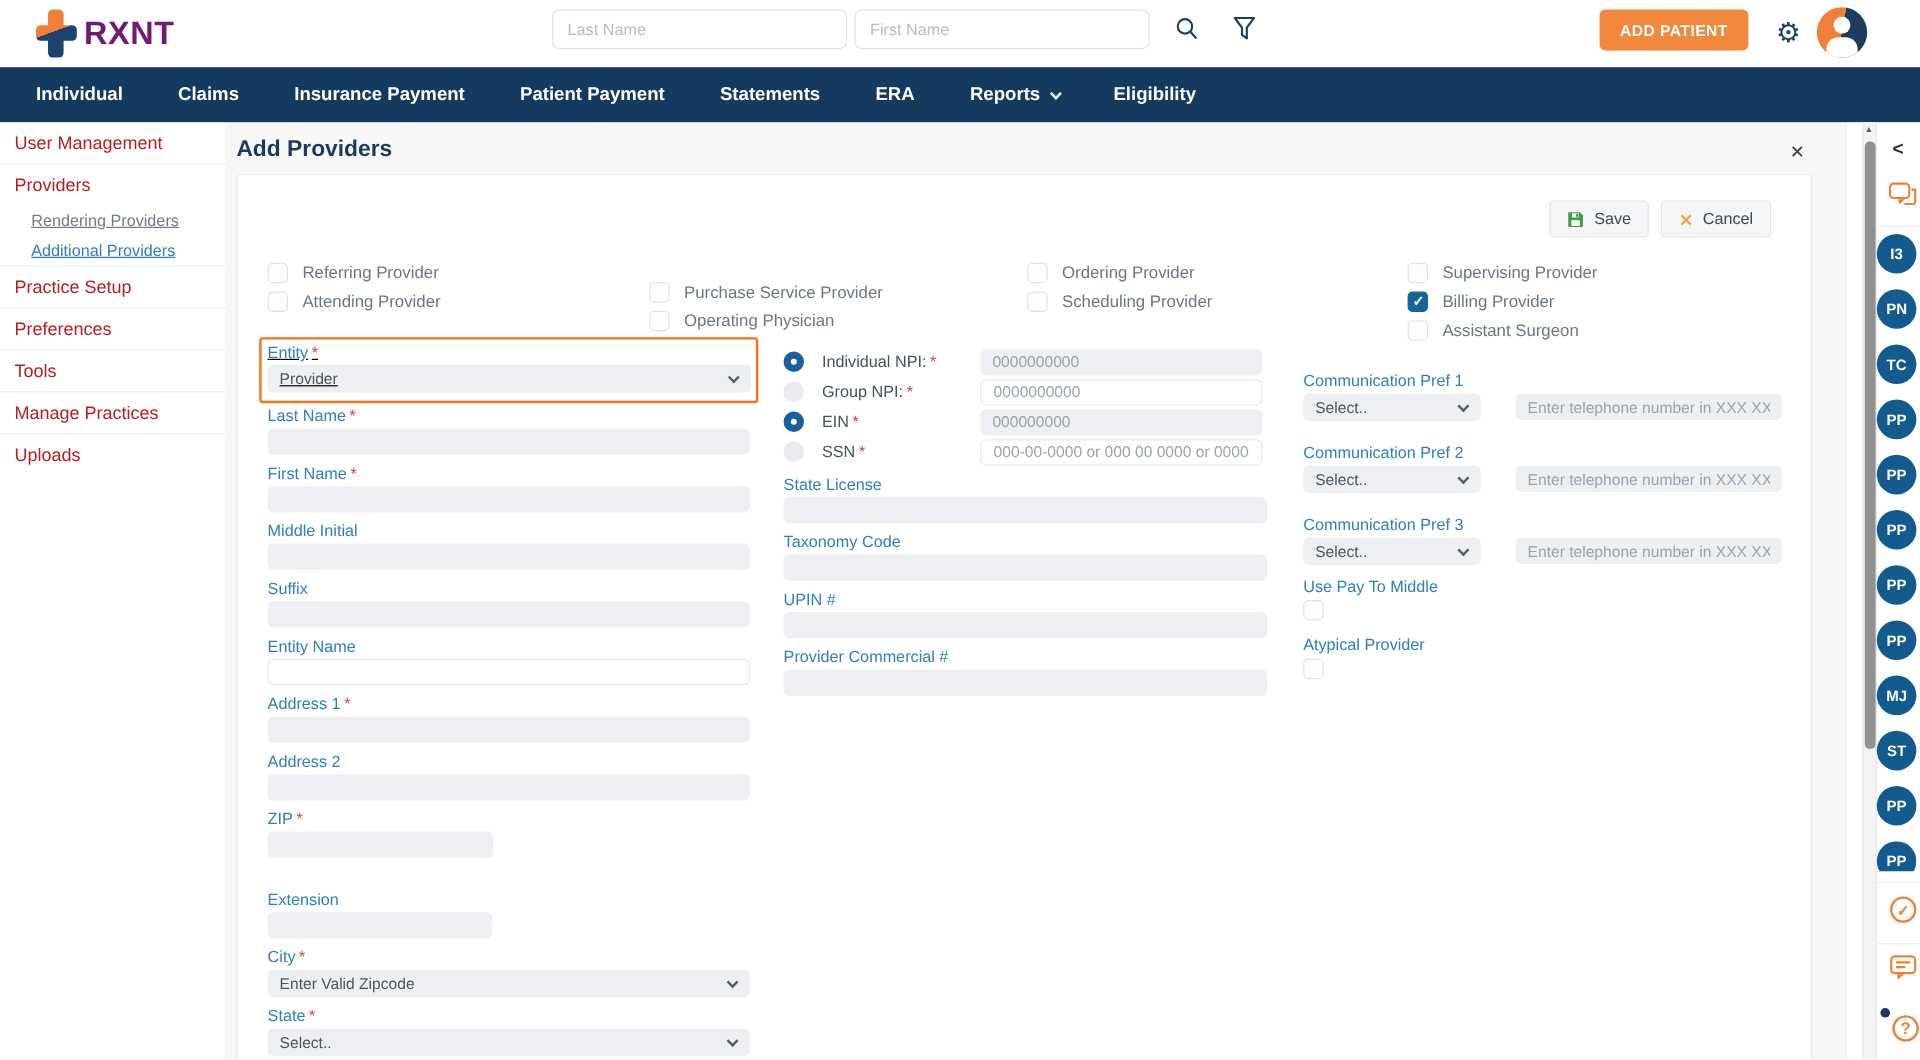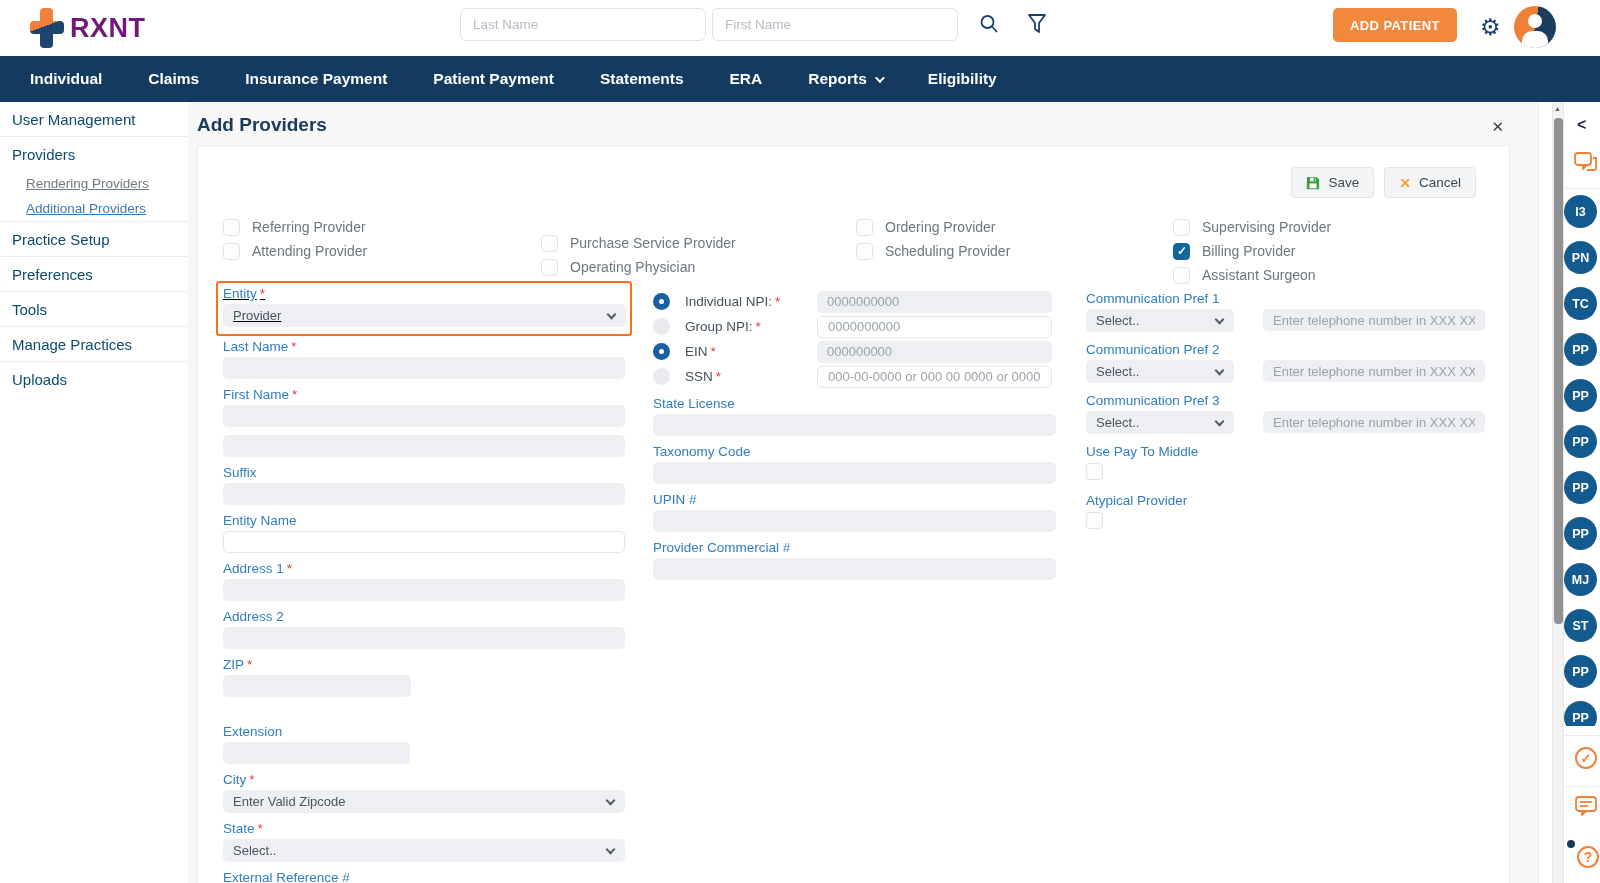--- a/index.html
+++ b/index.html
@@ -32,21 +32,21 @@
 
   
   .mainnav { position:absolute; left:0; top:56px; width:1600px; height:46px; background:#143a60;
       display:flex; align-items:center; padding-left:30px; gap:46px; }
   .nav-item { display:flex; align-items:center; gap:8px; color:#fff; font-size:15.5px; font-weight:600; cursor:pointer; white-space:nowrap; }
   .chev-down { width:7px; height:7px; border-right:2px solid #fff; border-bottom:2px solid #fff;
       transform:rotate(45deg) translateY(-2px); display:inline-block; }
 
   
   .sidebar { position:absolute; left:0; top:102px; width:188px; bottom:0; background:#fff; }
-  .side-item { padding:9px 12px 8px 12px; font-size:15px; color:#0c4a6e; cursor:pointer; }
+  .side-item { padding:9px 12px 8px 12px; font-size:15px; color:#b91c1c; cursor:pointer; }
   .side-sub { padding:5px 12px 5px 26px; font-size:13.5px; color:#707a84; cursor:pointer;text-decoration:underline; }
   .side-sub.active { color:#2e7ec2; }
   .side-div { height:1px; background:#e9ebed; }
 
   
   .content { position:absolute; left:188px; top:102px; right:62px; bottom:0; background:#f7f7f8; }
   .page-title { position:absolute; left:9px; top:12px; font-size:19px; font-weight:700; color:#1b3a5c; }
   .close-x { position:absolute; right:34px; top:16px; font-size:15px; color:#3a3f45; cursor:pointer; }
   .card { position:absolute; left:9px; top:43px; width:1313px; height:780px; background:#fff;
       border:1px solid #ececee; border-radius:3px; }
@@ -92,21 +92,21 @@
   .radio.on { background:#1a5f9e; }
   .radio.on::after { content:""; position:absolute; left:6px; top:6px; width:5px; height:5px; border-radius:50%; background:#fff; }
   .radio-label { font-size:13.5px; color:#45525f; width:132px; white-space:nowrap; }
   .radio-row .f-input { width:235px; }
   .mid-fields { margin-top:7px; }
 
   
   .cp-row { display:flex; gap:29px; }
   .cp-row .select { width:148px; flex:0 0 auto; }
   .cp-row .f-input { width:222px; }
-  .cp-block { margin-bottom:10px; }
+  .cp-block { margin-bottom:10px;margin-top:19px; }
   .single-cb { margin-top:2px; margin-bottom:13px; }
   .single-cb .cb { margin-top:4px; }
 
   
   .rail { position:absolute; right:0; top:102px; width:62px; bottom:0; background:#fff; border-left:1px solid #e8eaec; }
   .vtrack { position:absolute; left:13px; top:0; width:12px; bottom:0; background:#f3f3f3; border-left:1px solid #e6e6e6; border-right:1px solid #e6e6e6; }
   .vtrack .up { position:absolute; top:3px; left:1px; font-size:7px; color:#5a5a5a; }
   .vthumb { position:absolute; left:14.5px; top:16px; width:9px; height:506px; background:#919191; border-radius:4px; cursor:grab; }
   .rail-collapse { position:absolute; left:38px; top:14px; font-size:16px; font-weight:700; color:#1f2937; cursor:pointer; }
   .rail-icon { position:absolute; left:34px; cursor:pointer; }
@@ -274,20 +274,21 @@
         </div>
         <div class="field">
           <div class="f-label"><span>Last Name</span><span class="req">*</span></div>
           <input class="f-input" style="">
         </div>
         <div class="field">
           <div class="f-label"><span>First Name</span><span class="req">*</span></div>
           <input class="f-input" style="">
         </div>
         <div class="field">
+          <div class="f-label">Middle Initial</div>
           <input class="f-input" style="">
         </div>
         <div class="field">
           <div class="f-label">Suffix</div>
           <input class="f-input" style="">
         </div>
         <div class="field">
           <div class="f-label">Entity Name</div>
           <input class="f-input white" style="">
         </div>

